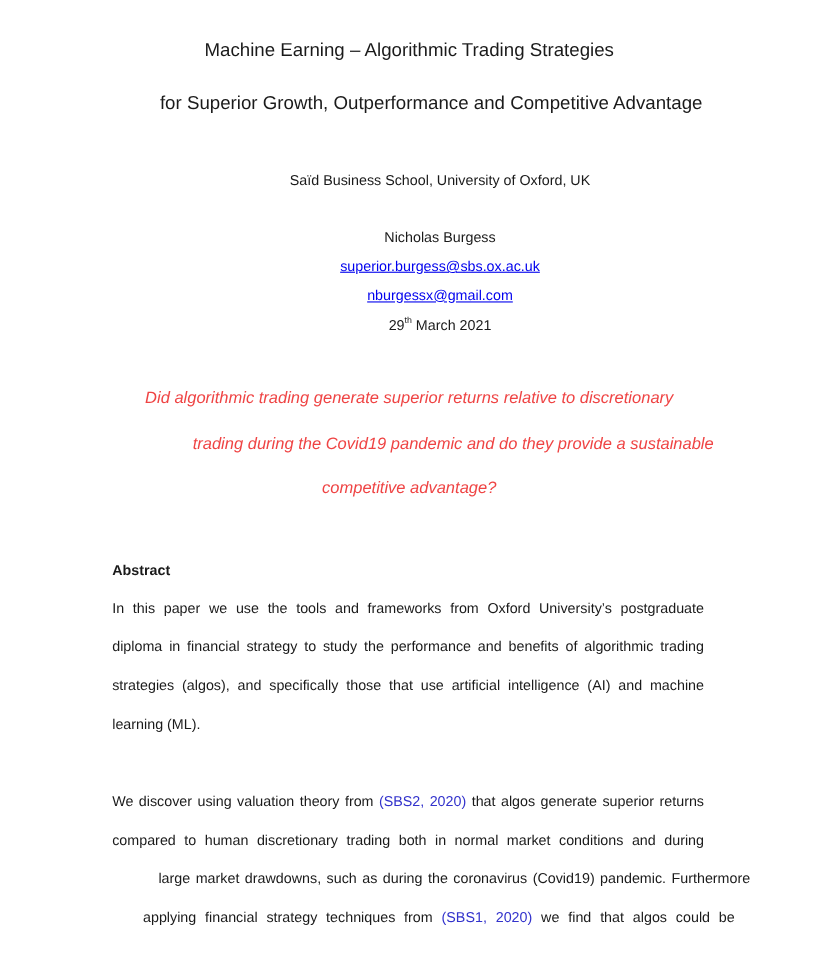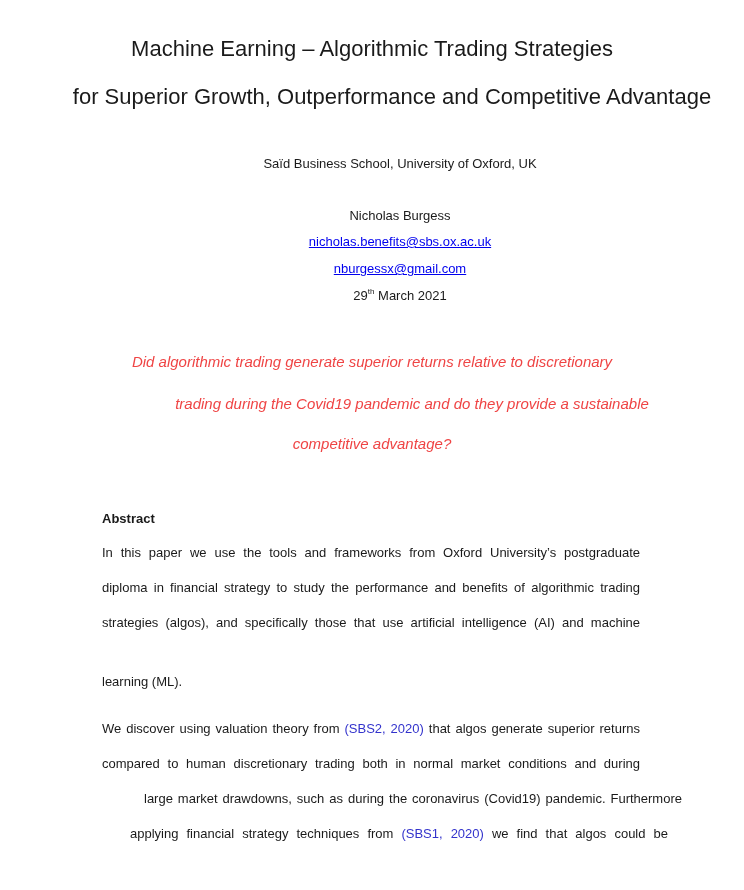--- a/index.html
+++ b/index.html
@@ -3,45 +3,45 @@
   <meta charset="utf-8">
   <style>
     html, body { margin: 0; padding: 0; background: #ffffff; }
     body {
       width: 744px; height: 890px; overflow: hidden; position: relative;
       font-family: "Liberation Sans", "DejaVu Sans", sans-serif;
       color: #1a1a1a;
     }
     .abs { position: absolute; }
     .center { left: 0; width: 744px; text-align: center; white-space: nowrap; }
-    .title { font-size: 22px; color: #1a1a1a; }
+    .title { font-size: 17px; color: #1a1a1a; }
     .meta { font-size: 13px; color: #1a1a1a; padding-left: 28px; }
     .link { color: #0000ee; text-decoration: underline; }
     .question { font-size: 15px; font-style: italic; color: #ef4444; }
     .heading { left: 102px; font-size: 13px; font-weight: bold; }
     .line {
       left: 102px; width: 538px; font-size: 13px; color: #1a1a1a;
       text-align: justify; text-align-last: justify; white-space: nowrap;
     }
-    .line.last { text-align-last: left; margin-top: 23px; }
+    .line.last { text-align-last: left; }
     .cite { color: #3333cc; }
     sup { font-size: 8px; vertical-align: 6px; }
   </style>
 </head>
 <body>
 
 <div>
 
   <div class="abs center title" style="top:36px;">Machine Earning – Algorithmic Trading Strategies</div>
   <div class="abs center title" style="top:84px;margin-left:20px;">for Superior Growth, Outperformance and Competitive Advantage</div>
 
   <div class="abs center meta" style="top:156px;">Saïd Business School, University of Oxford, UK</div>
   <div class="abs center meta" style="top:208px;">Nicholas Burgess</div>
   <div class="abs center meta" style="top:234px;">
-    <a class="link" href="#">nicholas.benefits@sbs.ox.ac.uk</a>
+    <a class="link" href="#">superior.burgess@sbs.ox.ac.uk</a>
   </div>
   <div class="abs center meta" style="top:261px;">
     <a class="link" href="#">nburgessx@gmail.com</a>
   </div>
   <div class="abs center meta" style="top:287px;">
     <span>29</span><sup>th</sup><span> March 2021</span>
   </div>
 
   <div class="abs center question" style="top:353px;">Did algorithmic trading generate superior returns relative to discretionary</div>
   <div class="abs center question" style="top:395px;margin-left:40px;">trading during the Covid19 pandemic and do they provide a sustainable</div>

